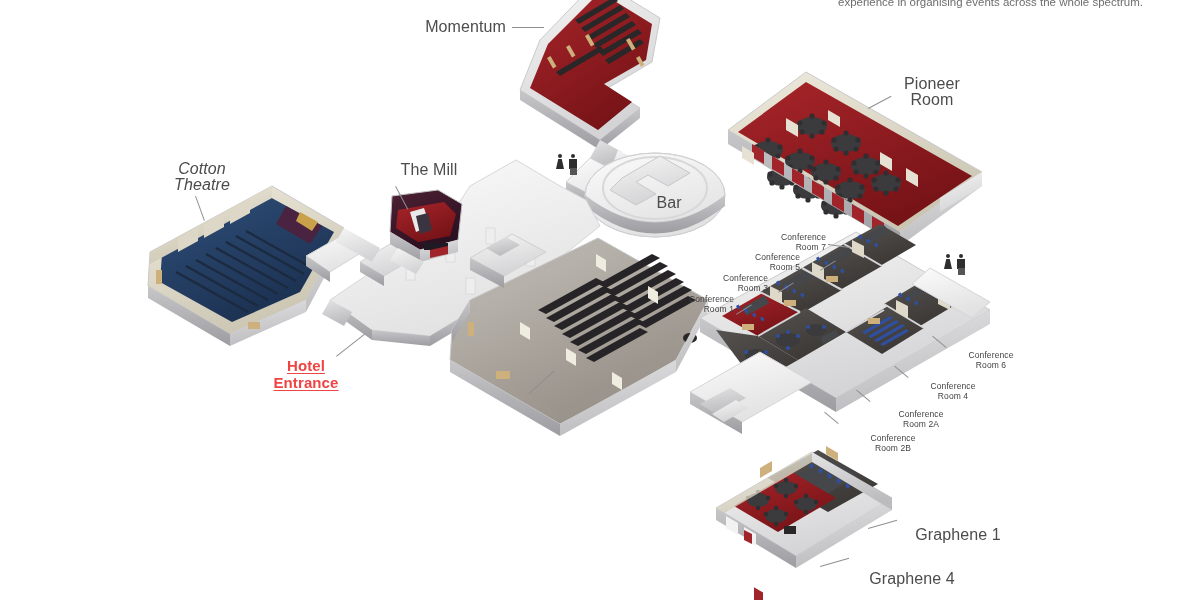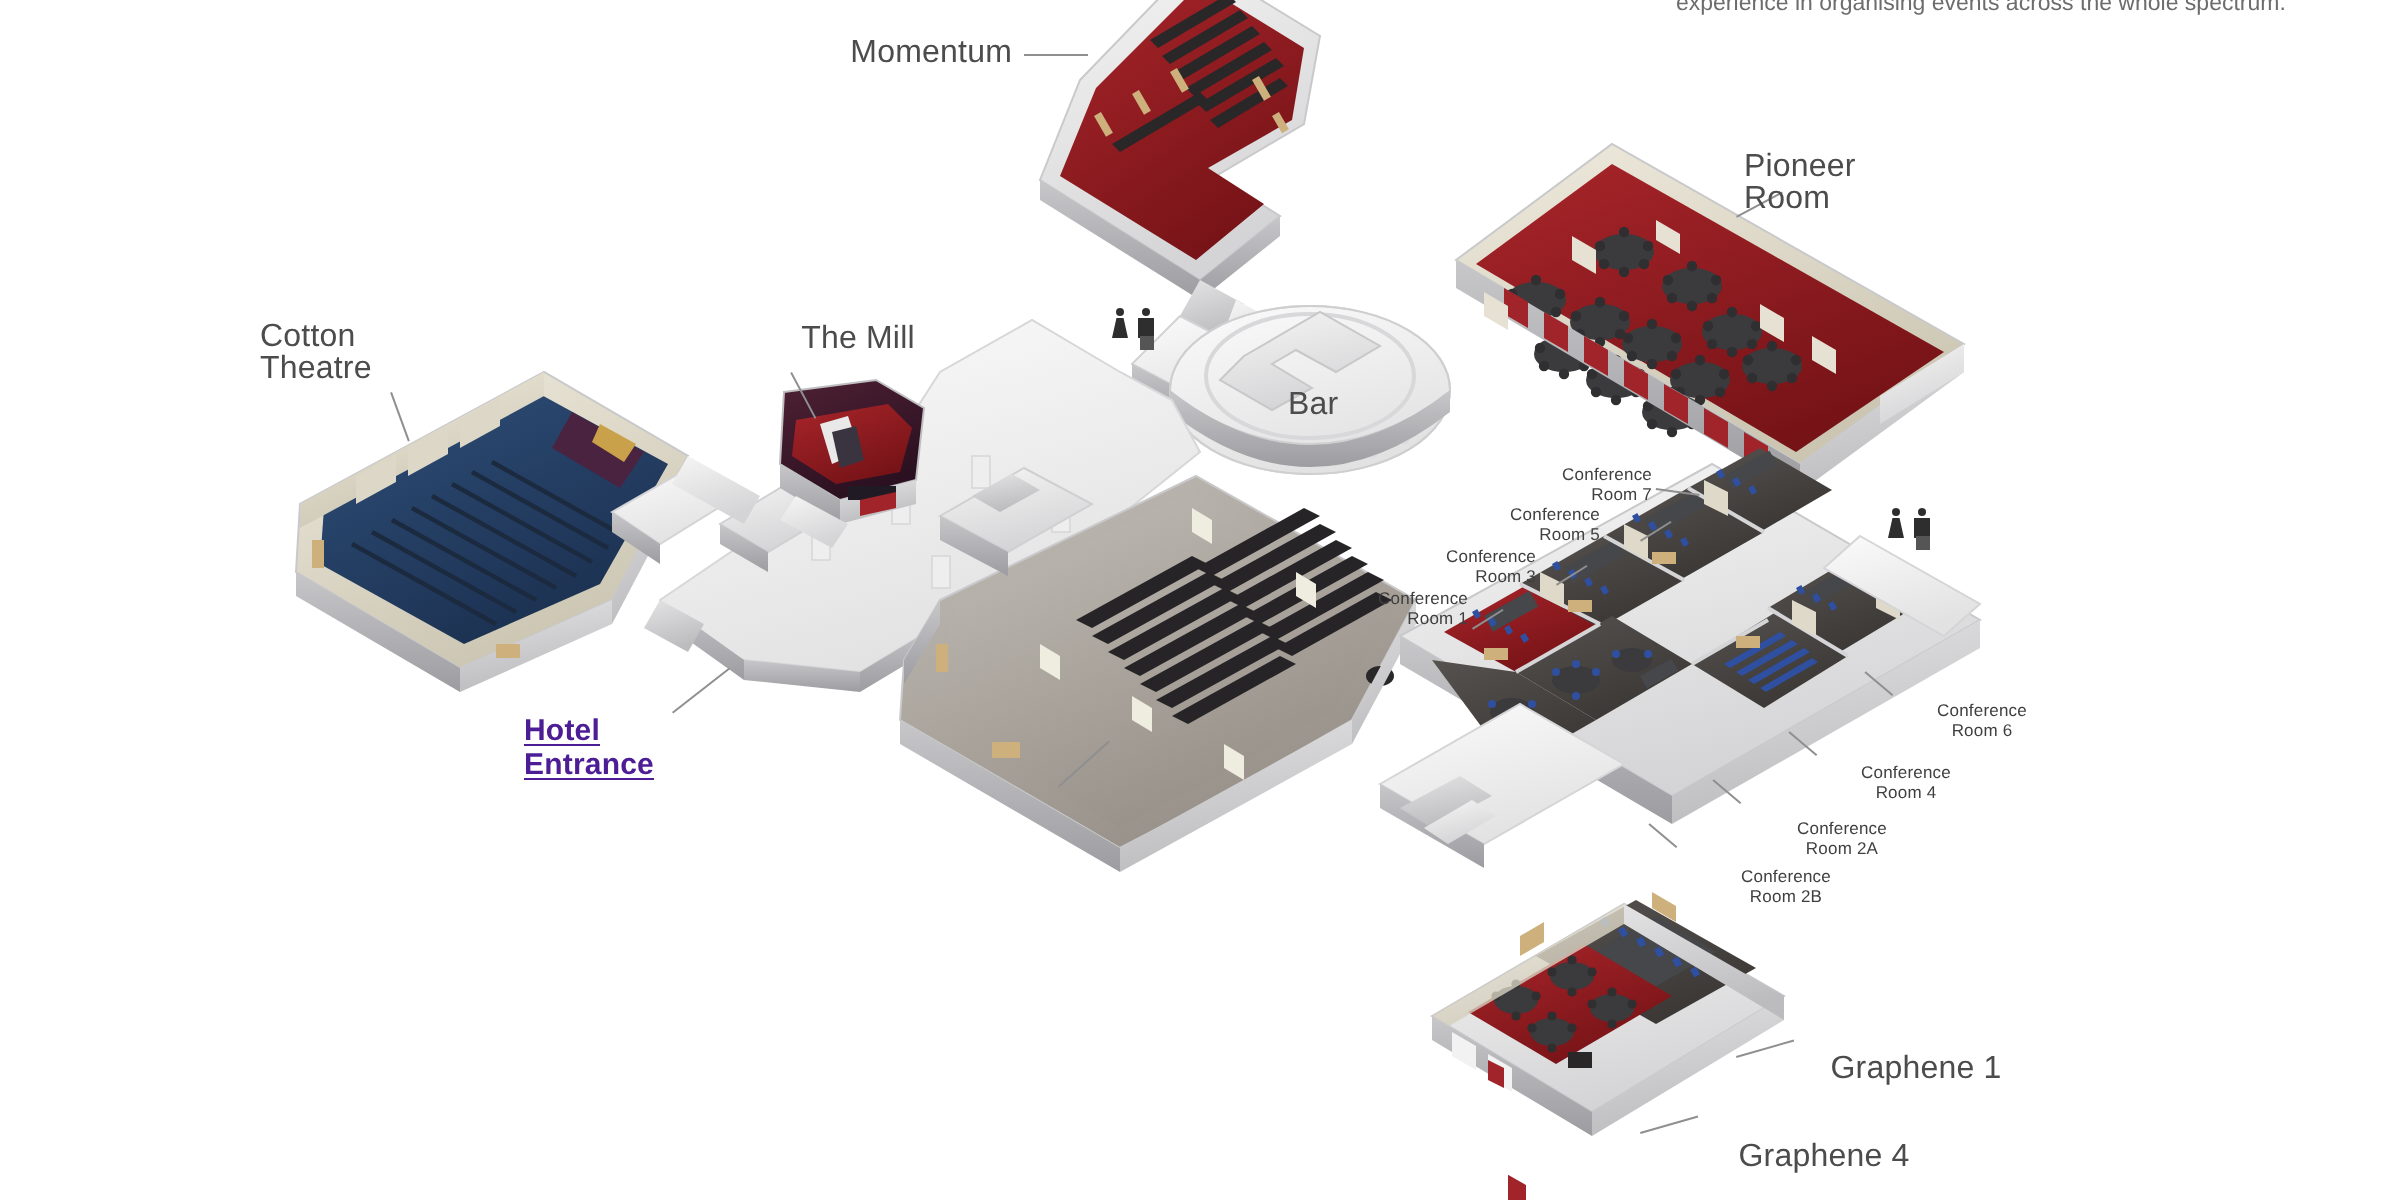--- a/index.html
+++ b/index.html
@@ -2,25 +2,25 @@
 <html><head>
 <meta charset="utf-8">
 <title>Hotel Conference Floor Plan</title>
 <style>
   html,body{margin:0;padding:0;background:#ffffff;}
   body{width:1200px;height:600px;overflow:hidden;font-family:"Liberation Sans",sans-serif;}
   #stage{position:relative;width:1060px;height:600px;background:#ffffff;}
 
   
   .lbl{position:absolute;color:#4c4c4c;font-size:16px;line-height:15.5px;white-space:pre-line;letter-spacing:.1px;}
-  .lbl.c{text-align:left;}
+  .lbl.c{text-align:center;}
   .lbl.r{text-align:right;}
   .lbl.l{text-align:center;}
   .lbl.small{font-size:8.5px;line-height:10px;color:#3f3f3f;}
-  .lbl.entrance{font-size:15px;line-height:17px;color:#4c1d95;font-weight:600;text-decoration:underline;text-underline-offset:2px;}
+  .lbl.entrance{font-size:15px;line-height:17px;color:#ef4444;font-weight:600;text-decoration:underline;text-underline-offset:2px;}
   .topfrag{position:absolute;top:-4px;left:838px;font-size:11.5px;color:#6d6d6d;white-space:nowrap;}
 
   
   .leader{position:absolute;background:#8f8f8f;height:1px;transform-origin:0 0;}
 
   
   .wc{position:absolute;width:26px;height:22px;}
   .fig{position:absolute;bottom:0;}
   .fig .head{position:absolute;left:50%;top:0;width:4px;height:4px;margin-left:-2px;border-radius:50%;background:#2e2e2e;}
   .fig .body{position:absolute;top:5px;left:50%;margin-left:-4px;width:8px;height:10px;background:#2e2e2e;}
@@ -596,21 +596,21 @@
   <div class="leader" style="left:838px;top:424px;width:18px;transform:rotate(-140deg);"></div>
   <div class="leader" style="left:870px;top:402px;width:18px;transform:rotate(-140deg);"></div>
   <div class="leader" style="left:908px;top:378px;width:18px;transform:rotate(-140deg);"></div>
   <div class="leader" style="left:946px;top:348px;width:18px;transform:rotate(-140deg);"></div>
 
   <div class="lbl r" style="left:396px;top:19px;width:110px;">Momentum</div>
 
   <div class="lbl c" style="left:872px;top:76px;width:120px;">Pioneer
 Room</div>
 
-  <div class="lbl c" style="left:130px;top:161px;width:120px;">Cotton
+  <div class="lbl c" style="left:142px;top:161px;width:120px;font-style:italic;">Cotton
 Theatre</div>
 
   <div class="lbl l" style="left:374px;top:162px;width:110px;">The Mill</div>
 
 
   <div class="lbl c entrance" style="left:262px;top:357px;width:88px;">Hotel
 Entrance</div>
 
 
   <div class="lbl c" style="left:644px;top:195px;width:50px;">Bar</div>

